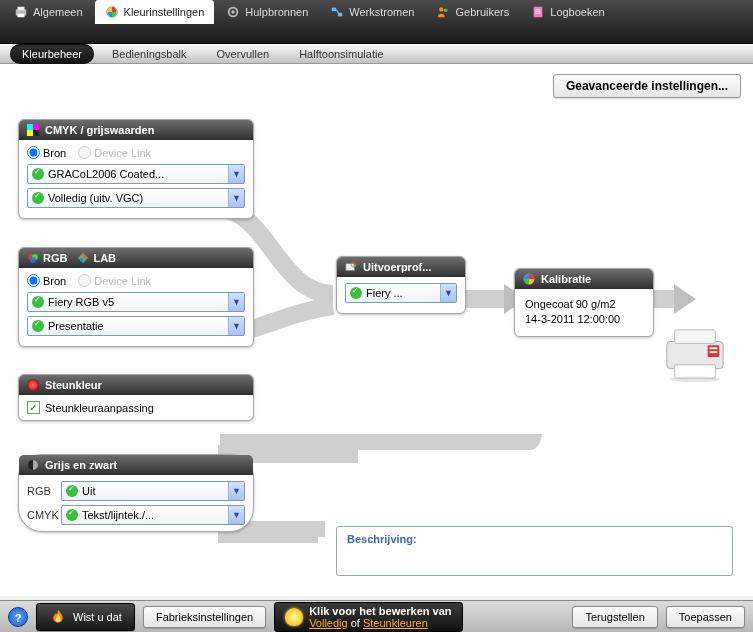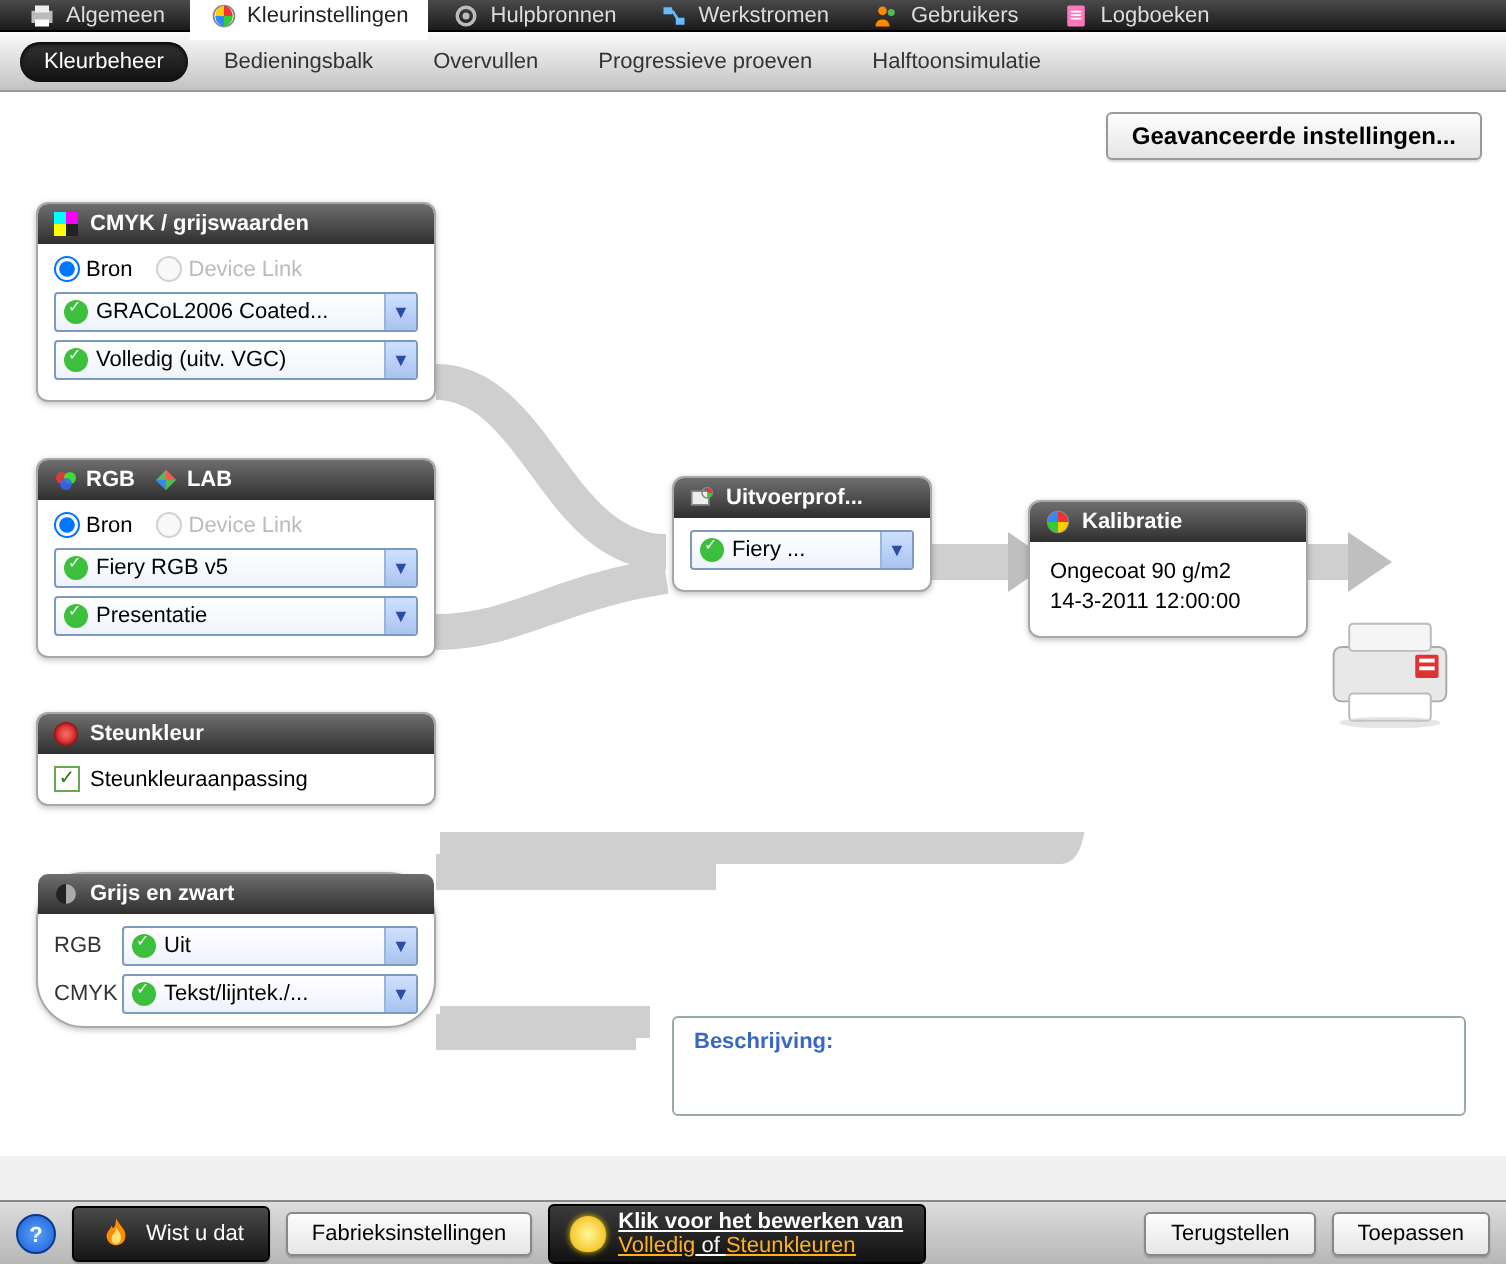--- a/index.html
+++ b/index.html
@@ -1,30 +1,30 @@
 <!DOCTYPE html>
 <html><head>
 <meta charset="utf-8">
 <style>
   * { box-sizing: border-box; margin: 0; padding: 0; }
   body { font-family: Tahoma, Verdana, sans-serif; font-size: 11px; background: #f0f0f0; width: 753px; height: 632px; overflow: hidden; position: relative; }
   
-  .top-tabs { background: linear-gradient(#4a4a4a, #1a1a1a); height: 16px; display: flex; align-items: center; padding: 0 4px; border-bottom: 1px solid #000; }
+  .top-tabs { background: linear-gradient(#4a4a4a, #1a1a1a); height: 44px; display: flex; align-items: flex-start; padding: 0 4px; border-bottom: 1px solid #000; }
   .top-tab { display: inline-flex; align-items: center; gap: 5px; padding: 5px 10px; color: #ddd; cursor: pointer; border-radius: 4px 4px 0 0; margin-right: 2px; }
   .top-tab.active { background: #fff; color: #222; box-shadow: inset 0 1px 0 rgba(255,255,255,.6); }
   .top-tab .ic { width: 14px; height: 14px; display:inline-block; }
   
-  .sub-tabs { background: linear-gradient(#fafafa, #c3c3c3); height: 30px; display:flex; align-items:center; padding: 0 10px; border-bottom:1px solid #999;}
+  .sub-tabs { background: linear-gradient(#fafafa, #c3c3c3); height: 20px; display:flex; align-items:center; padding: 0 10px; border-bottom:1px solid #999;}
   .sub-item { padding: 4px 12px; color: #333; cursor:pointer; border-radius: 10px; margin-right: 6px;}
   .sub-item.active { background: linear-gradient(#333,#111); color: #fff; box-shadow: inset 0 1px 2px #000; }
   
   .canvas { position: relative; background: #fff; width: 100%; height: 532px; }
   .adv-btn { position:absolute; right:12px; top:10px; background:linear-gradient(#fdfdfd,#e5e5e5); border:1px solid #999; border-radius:3px; padding:4px 12px; font-weight:bold; font-size:12px; cursor:pointer; box-shadow: 0 1px 1px rgba(0,0,0,.15);}
   
-  .panel { position:absolute; width: 200px; background:#fff; border:1px solid #a8a8a8; border-radius:6px; box-shadow:0 1px 3px rgba(0,0,0,.25); }
+  .panel { position:absolute; width: 236px; background:#fff; border:1px solid #a8a8a8; border-radius:6px; box-shadow:0 1px 3px rgba(0,0,0,.25); }
   .panel-header { background: linear-gradient(#6e6e6e,#2f2f2f); color:#fff; font-weight:bold; padding:4px 8px; border-radius:5px 5px 0 0; display:flex; align-items:center; gap:6px; font-size:11px;}
   .panel-body { padding:6px 8px; }
   .radio-row { display:flex; gap:12px; align-items:center; margin-bottom:5px;}
   .radio-row label { display:flex; align-items:center; gap:3px; cursor:pointer;}
   .radio-row .disabled { color:#bbb; }
   
   .combo { width:100%; height:20px; border:1px solid #7a9ac0; background:linear-gradient(#fff,#eef3fb); border-radius:2px; display:flex; align-items:center; padding:0 4px; margin-bottom:4px; position:relative; cursor:pointer;}
   .combo .tick { width:12px; height:12px; border-radius:50%; background:#3cbf3c; margin-right:4px; position:relative;}
   .combo .tick::after { content:"✓"; color:#fff; font-size:8px; position:absolute; left:2px; top:-1px;}
   .combo .txt { flex:1; overflow:hidden; text-overflow:ellipsis; white-space:nowrap;}
@@ -39,21 +39,21 @@
   
   .calib-body { padding:8px 10px; font-size:11px; line-height:1.4;}
   
   .printer { position:absolute; right:24px; top:260px; width:68px; height:58px;}
   
   .desc-box { position:absolute; left:336px; top:462px; right:20px; bottom:20px; border:1px solid #9aa; border-radius:3px; background:#fff; padding:6px 10px; color:#3a67c0; font-weight:bold;}
   
   .bottom-bar { position:absolute; left:0; right:0; bottom:0; height:32px; background: linear-gradient(#dcdcdc,#b7b7b7); border-top:1px solid #888; display:flex; align-items:center; padding:0 8px; gap:8px;}
   .bb-btn { background:linear-gradient(#fdfdfd,#e5e5e5); border:1px solid #888; border-radius:3px; padding:4px 12px; font-size:11px; cursor:pointer; box-shadow:0 1px 1px rgba(0,0,0,.2);}
   .bb-dark { background:linear-gradient(#4a4a4a,#151515); color:#fff; border:1px solid #000;}
-  .hint { display:flex; align-items:center; gap:6px; background:linear-gradient(#3a3a3a,#111); color:#fff; padding:2px 10px; border-radius:3px; border:1px solid #000; font-size:11px;text-decoration:underline;}
+  .hint { display:flex; align-items:center; gap:6px; background:linear-gradient(#3a3a3a,#111); color:#fff; padding:2px 10px; border-radius:3px; border:1px solid #000; font-size:11px;}
   .hint a { color:#ffb020; text-decoration:underline; cursor:pointer;}
   .help-ic{ width:20px; height:20px; border-radius:50%; background:radial-gradient(#5aa0ff,#1a5fd0); color:#fff; font-weight:bold; text-align:center; line-height:20px; cursor:pointer; border:1px solid #0a3b90;}
   
   
   svg.conn { position:absolute; pointer-events:none; }
   
   .bulb { width:18px; height:18px; background: radial-gradient(#fff89a,#f3b200); border-radius:50% 50% 45% 45%; box-shadow:0 0 3px #f4d000;}
   .flame { width:18px; height:18px; }
   
   .ic-sq { width:12px; height:12px; display:inline-block;}
@@ -114,21 +114,20 @@
           <rect x="5" y="9" width="6" height="1" fill="#fff"></rect>
         </svg></span>
     <span>Logboeken</span>
   </div>
 </div>
 
 <div class="sub-tabs">
   <div class="sub-item active">Kleurbeheer</div>
   <div class="sub-item">Bedieningsbalk</div>
   <div class="sub-item">Overvullen</div>
-  <div class="sub-item">Progressieve proeven</div>
   <div class="sub-item">Halftoonsimulatie</div>
 </div>
 
 <div class="canvas">
   <button class="adv-btn">Geavanceerde instellingen...</button>
 
   <svg class="conn" style="left:218px;top:100px" width="140" height="380">
     <defs>
         <marker id="ah" viewBox="0 0 10 10" refX="8" refY="5" markerWidth="8" markerHeight="8" orient="auto">
           <path d="M0 0 L10 5 L0 10 Z" fill="#bfbfbf"></path>

